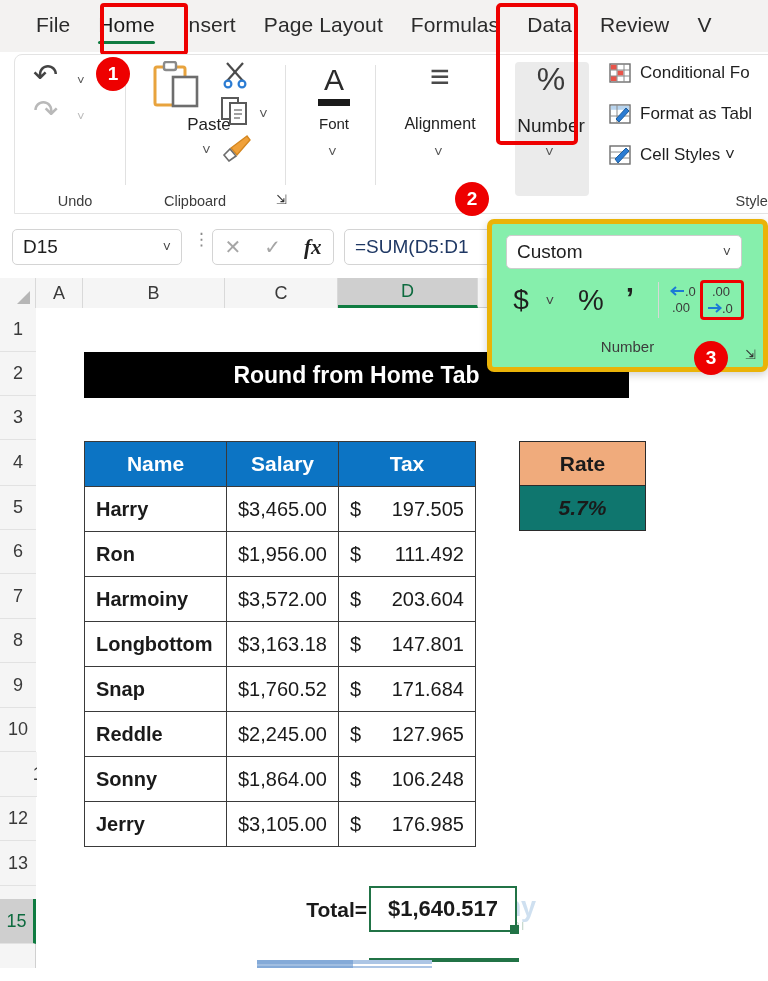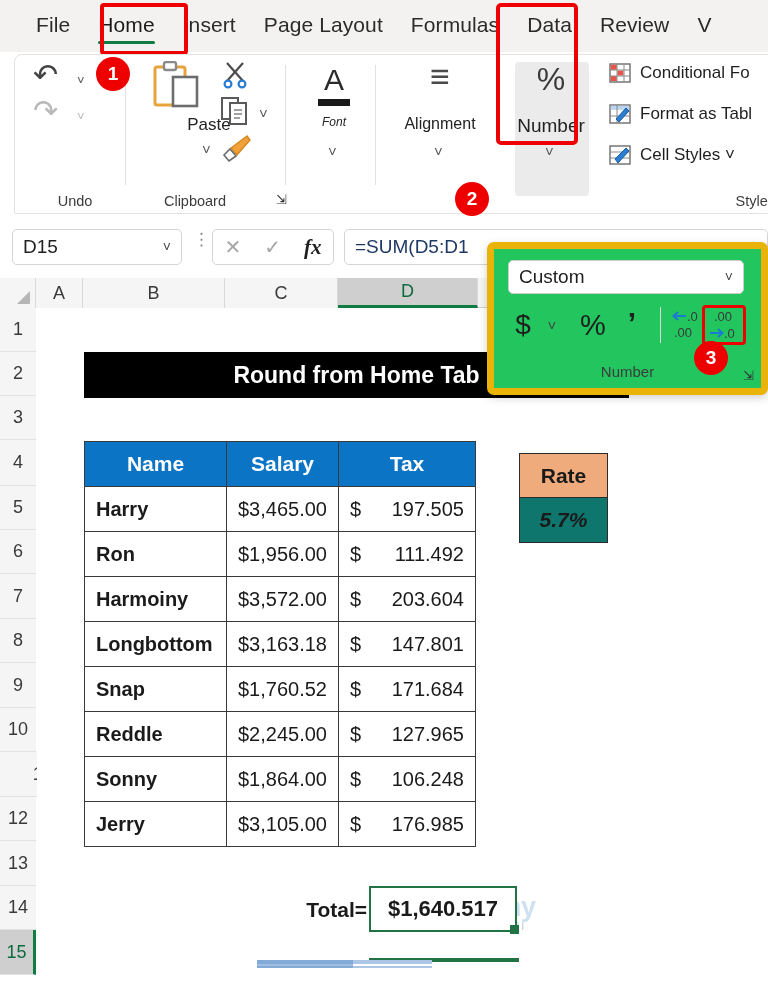--- a/index.html
+++ b/index.html
@@ -116,24 +116,23 @@
   #fbar {
     position:absolute; left: 344px; top: 229px; width: 424px; height: 36px;
     background:#fff; border:1px solid #d4d4d4; border-radius:5px;
     display:flex; align-items:center; padding: 0 10px;
     font-size: 19px; color:#1f3864; overflow:hidden; white-space:nowrap;
   }
 
   
   #numpanel {
     position:absolute; left: 487px; top: 219px; width: 281px; height: 153px;
-    background:#22c55e; border:7px solid #eab308; border-radius:7px;
+    background:#86efac; border:5px solid #eab308; border-radius:7px;
     box-shadow: 0 3px 9px rgba(0,0,0,.18);
     z-index: 30;
-    margin-top: 23px;
   }
   #fmt-select {
     position:absolute; left: 14px; top: 11px; width: 236px; height: 34px;
     border:1px solid #cdcdcd; border-radius:5px; background:#fff;
     display:flex; align-items:center; padding: 0 10px;
     font-size: 19px; color:#1f1f1f;
   }
   #fmt-select .chv { margin-left:auto; font-size:14px; color:#444; }
   .np-btn { position:absolute; display:flex; align-items:center; justify-content:center; }
   #np-label { position:absolute; left:0; top:114px; width:100%; text-align:center; font-size:15px; color:#3c3c3c; }
@@ -182,21 +181,21 @@
   }
   #tbl th { background:#0c74c4; color:#fff; font-size:21px; font-weight:bold; text-align:center; height:45px; }
   .c-name { width:142px; text-align:left;font-weight:bold; }
   .c-sal  { width:111px; text-align:right; }
   .c-tax  { width:137px; text-align:left; }
   .tax-cell { position:relative; }
   .tax-cell .dol { position:absolute; left:11px; }
   .tax-cell .val { display:block; text-align:right; }
 
   
-  #ratebox { position:absolute; left:482px; top:133px; width:89px;margin-top:12px; }
+  #ratebox { position:absolute; left:482px; top:133px; width:127px; }
   #ratebox .rb {
     border:1.8px solid #2b2b2b; height:45px;
     display:flex; align-items:center; justify-content:center;
     font-size:21px; font-weight:bold; color:#1a1a1a;
   }
   #ratebox .rb.hdr { background:#f0ab7c; }
   #ratebox .rb.val { border-top:none; background:#0f766e;font-style:italic; }
 
   
   #total-lbl {
@@ -288,21 +287,21 @@
       </svg>
 
       <div class="grp-label" style="left:-14px;">Clipboard</div>
       <span style="position:absolute; right:2px; bottom:6px; font-size:13px; color:#333;">⇲</span>
     </div>
     <div class="sep" style="left:270px;"></div>
 
     <div class="grp" id="grp-font">
       <div class="big-icon" style="top:8px; font-size:30px; color:#2b2b2b;"><span>A</span></div>
       <div style="position:absolute; left:29px; top:44px; width:32px; height:7px; background:#1a1a1a;"></div>
-      <div class="big-icon" style="top:60px; font-size:12px; color:#222;font-style:italic;">Font</div>
+      <div class="big-icon" style="top:60px; font-size:15px; color:#222;">Font</div>
       <span class="chev" style="left:39px; top:88px; font-size:15px;">˅</span>
     </div>
     <div class="sep" style="left:360px;"></div>
 
     <div class="grp" id="grp-align">
       <div class="big-icon" style="top:2px; font-size:34px; color:#4a4a4a;"><span>≡</span></div>
       <div class="big-icon" style="top:60px; font-size:16px; color:#222;">Alignment</div>
       <span class="chev" style="left:55px; top:88px; font-size:15px;">˅</span>
     </div>
 
@@ -429,21 +428,21 @@
     <div class="rowcell" style="top:178px; height:44px;">5</div>
     <div class="rowcell" style="top:222px; height:44px;">6</div>
     <div class="rowcell" style="top:266px; height:45px;">7</div>
     <div class="rowcell" style="top:311px; height:44px;">8</div>
     <div class="rowcell" style="top:355px; height:45px;">9</div>
     <div class="rowcell" style="top:400px; height:44px;">10</div>
     <div class="rowcell" style="top:444px; height:45px;padding-left:42px;">11</div>
     <div class="rowcell" style="top:489px; height:44px;">12</div>
     <div class="rowcell" style="top:533px; height:45px;">13</div>
     <div class="rowcell" style="top:578px; height:44px;">14</div>
-    <div class="rowcell sel" style="top:622px; height:45px;">15</div>
+    <div class="rowcell sel" style="top:591px; height:45px;">15</div>
   </div>
 
   <div id="sheet">
 
     <div id="banner">
       <span>Round from Home Tab</span>
     </div>
 
     <table id="tbl">
       <tbody>

